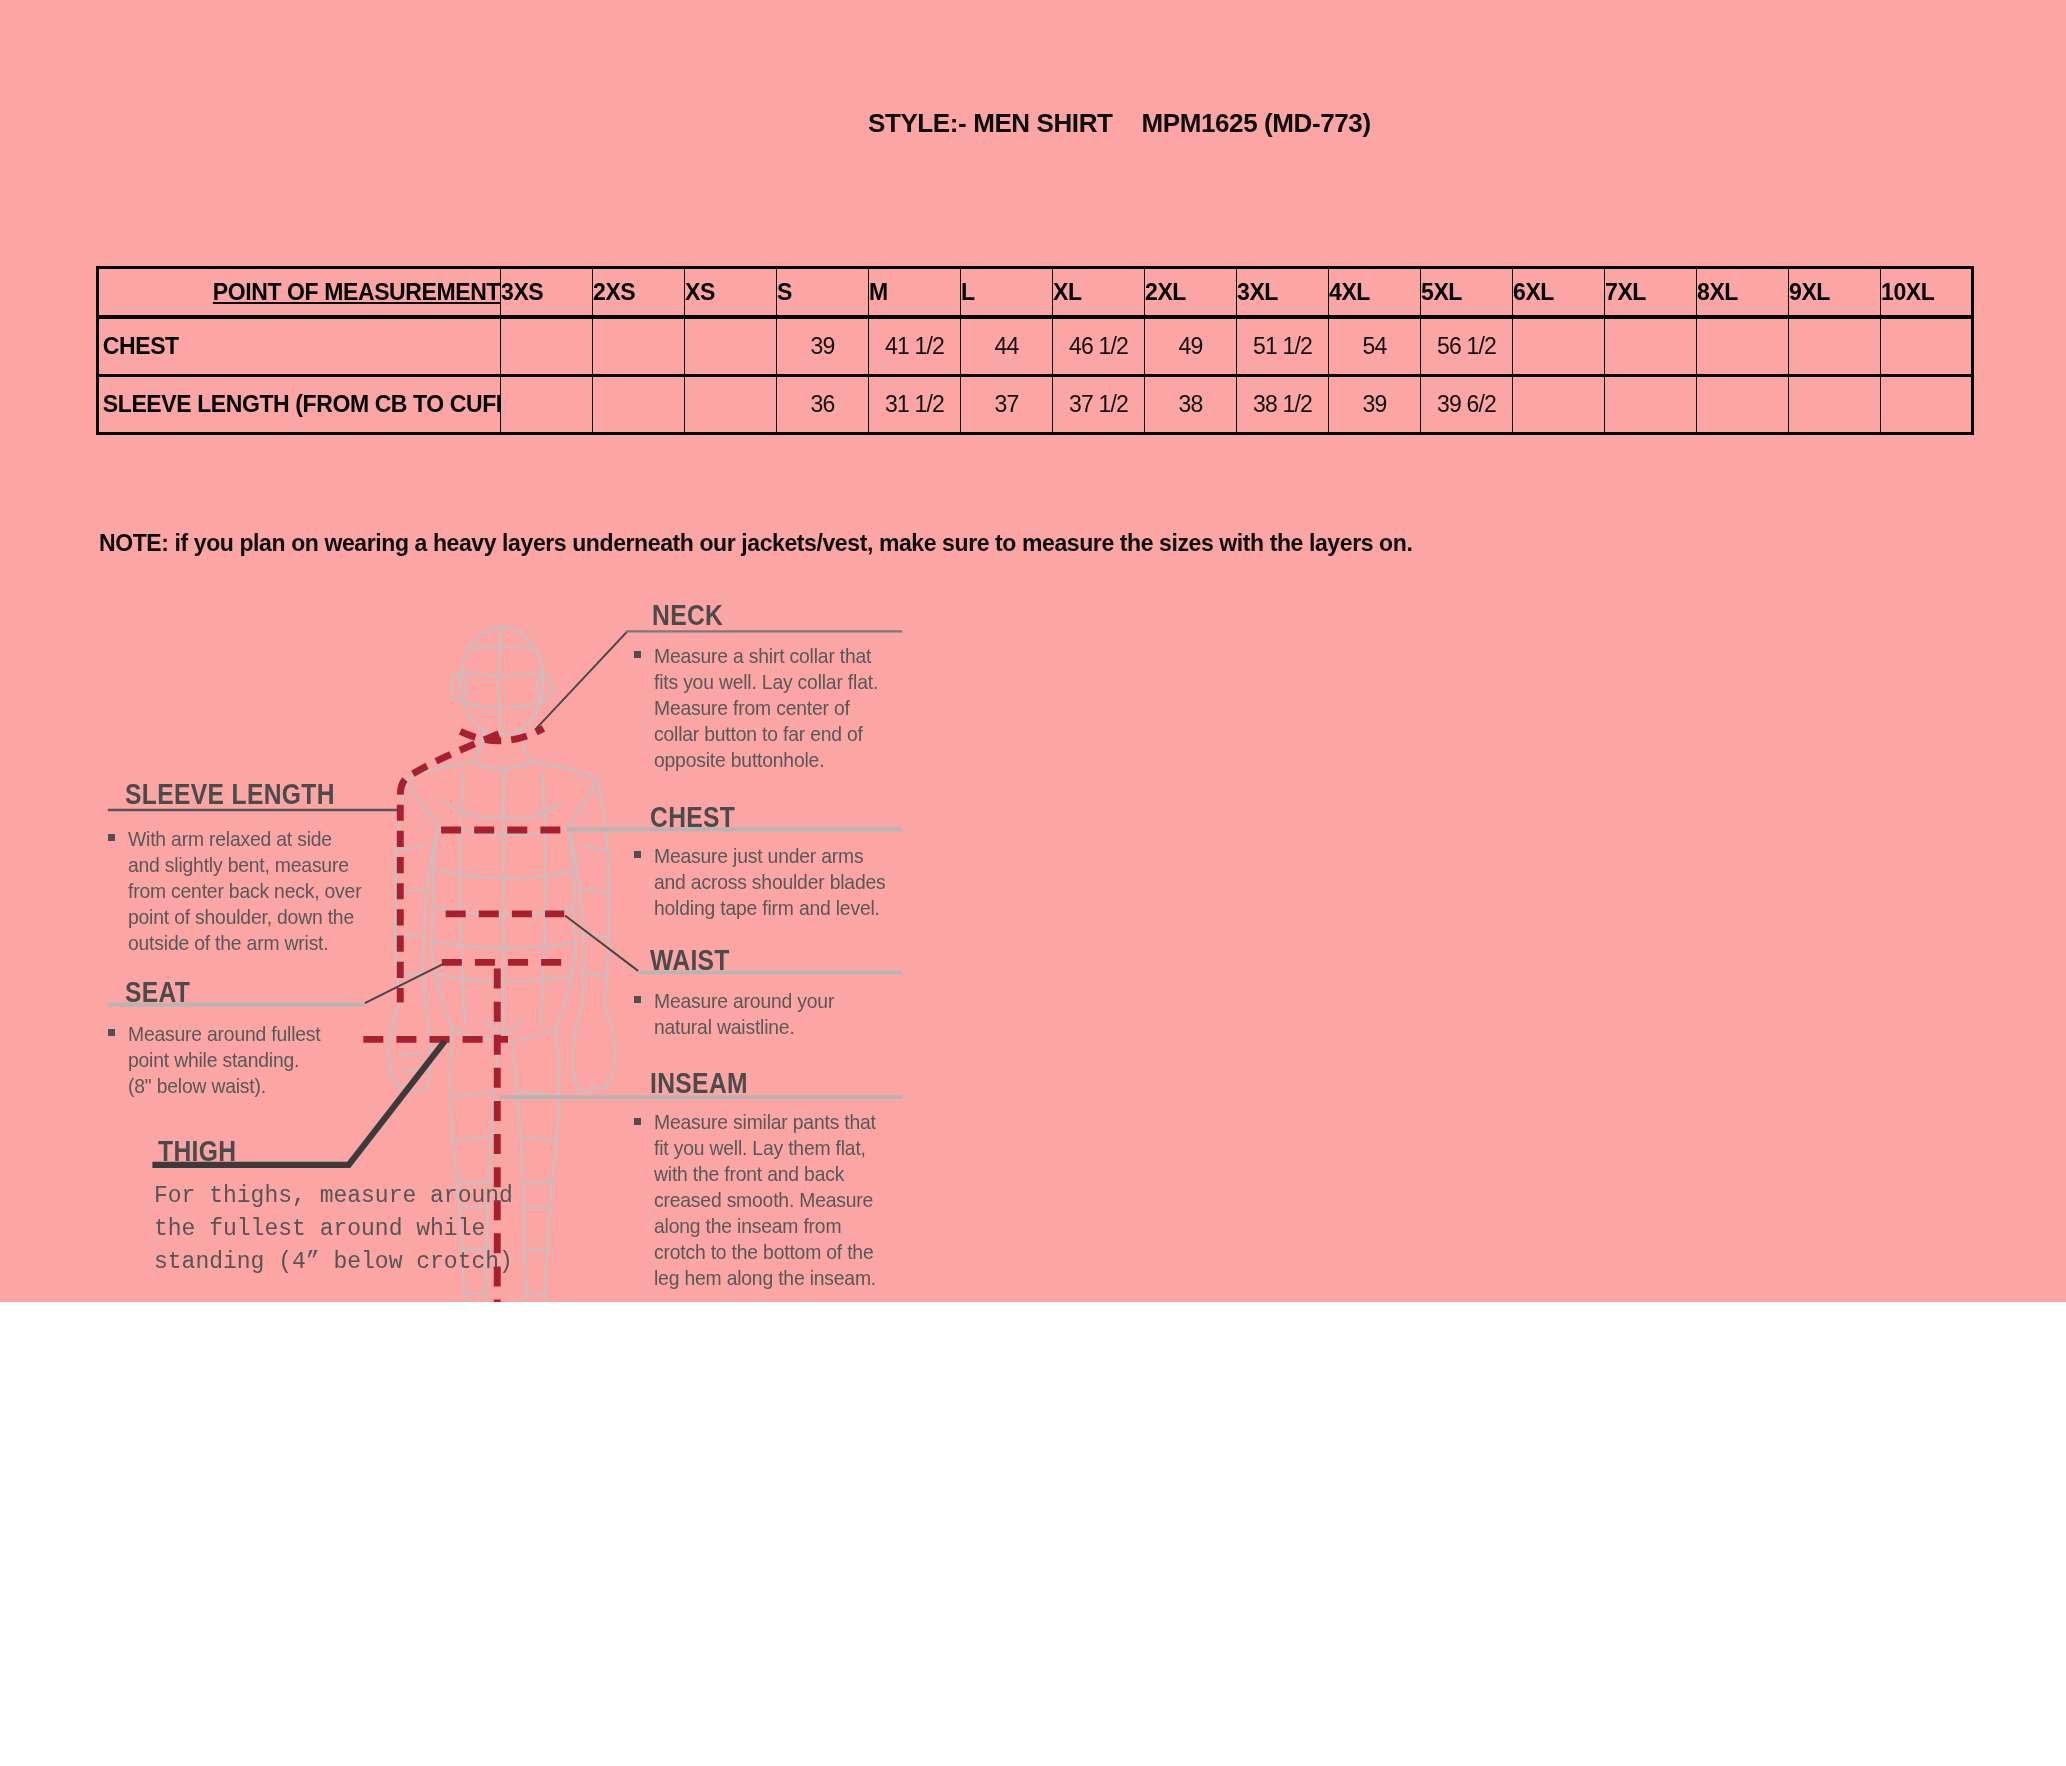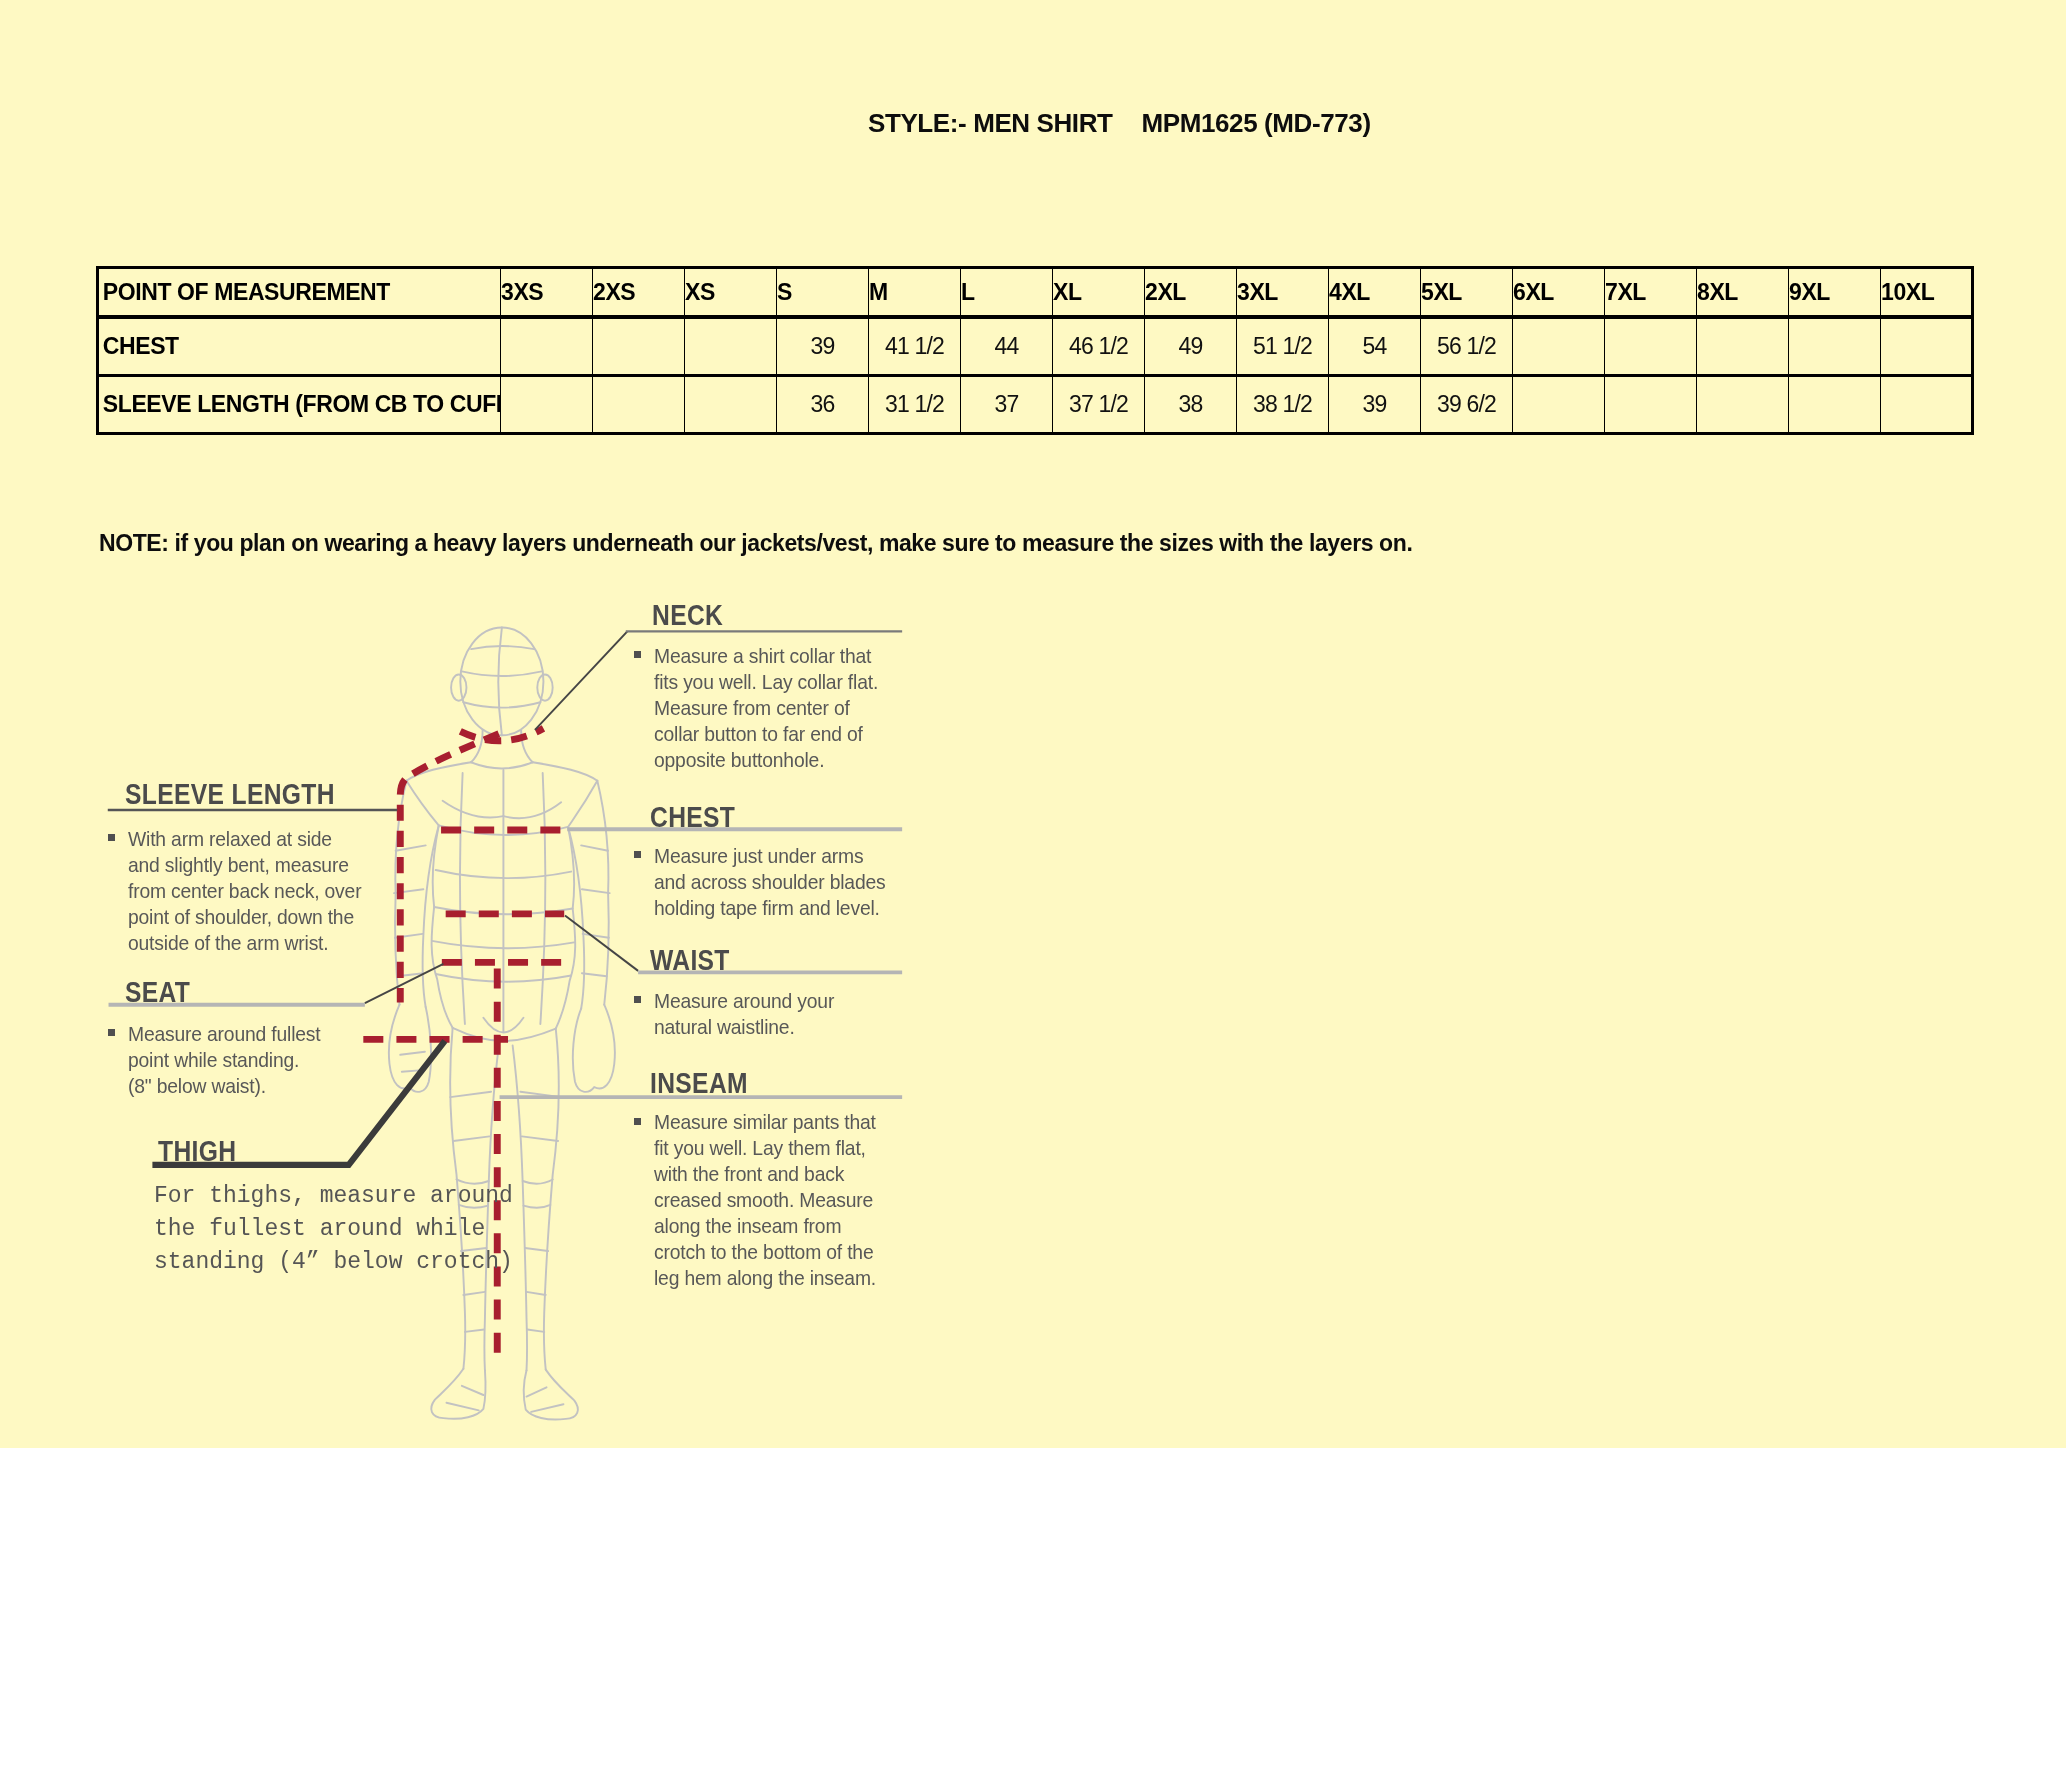--- a/index.html
+++ b/index.html
@@ -1,32 +1,32 @@
 <!DOCTYPE html>
 <html style="font-size:12.3px"><head>
 <meta charset="utf-8">
 <style>
   html,body{margin:0;padding:0;background:#fff;}
-  .page{position:relative;width:2066px;height:1448px;background:#fef9c3;overflow:hidden;
+  .page{position:relative;width:2066px;height:1302px;background:#fca5a5;overflow:hidden;
         font-family:"Liberation Sans",sans-serif;color:#000;}
 
   
   .doc-title{position:absolute;left:868px;top:108px;font-size:26px;font-weight:bold;
              letter-spacing:-0.4px;white-space:nowrap;color:#0d0d0d;}
   .doc-title .gap{display:inline-block;width:29px;}
 
   
   .tbl-wrap{position:absolute;left:96px;top:266px;width:1876px;}
   table.size{border-collapse:collapse;table-layout:fixed;width:1876px;
              font-size:23px;letter-spacing:-0.4px;font-stretch:condensed;}
   table.size{border:3.8px solid #000;}
   table.size th,table.size td{border:1.5px solid #000;border-top-width:3.1px;border-bottom-width:3.1px;
              padding:0;vertical-align:middle;overflow:hidden;white-space:nowrap;}
   table.size thead th{border-bottom-width:4.6px;font-weight:bold;text-align:left;height:46px;}
-  table.size thead th.col-label{text-align:left;padding-left:3.8px;}
+  table.size thead th.col-label{text-align:right;padding-left:3.8px;text-decoration:underline;}
   table.size tbody th.row-label{font-weight:bold;text-align:left;padding-left:3.8px;height:55px;}
   table.size tbody td{text-align:center;font-weight:normal;color:#111;height:55px;letter-spacing:-0.8px;}
 
   
   .note{position:absolute;left:99px;top:530px;font-size:23px;font-weight:bold;
         letter-spacing:-0.4px;white-space:nowrap;color:#0d0d0d;text-align:right;}
 
   
   .fig-svg{position:absolute;left:0;top:0;pointer-events:none;}
   .dlabel{position:absolute;font-size:29px;font-weight:bold;color:#4b4b4b;

